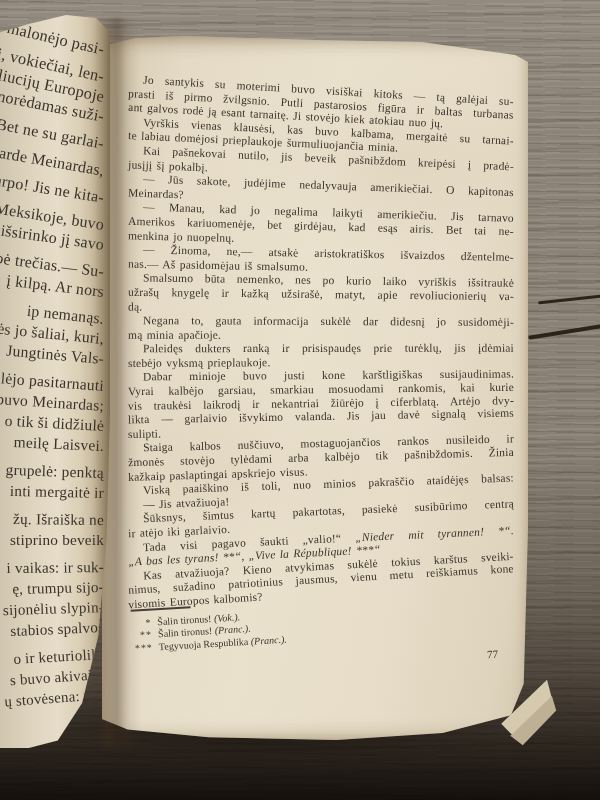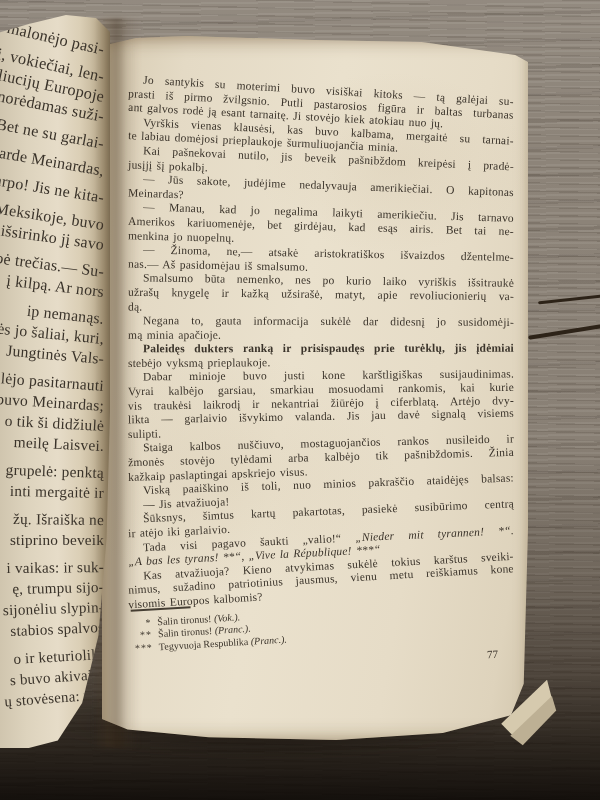--- a/index.html
+++ b/index.html
@@ -126,21 +126,21 @@
           <div class="rp-line ind" style="transform: rotate(1.75deg);"><span>— Manau, kad jo negalima laikyti amerikiečiu. Jis tarnavo</span></div>
           <div class="rp-line" style="transform: rotate(1.56deg);"><span>Amerikos kariuomenėje, bet girdėjau, kad esąs airis. Bet tai ne-</span></div>
           <div class="rp-line last" style="transform: rotate(1.38deg);"><span>menkina jo nuopelnų.</span></div>
           <div class="rp-line ind" style="transform: rotate(1.19deg);"><span>— Žinoma, ne,— atsakė aristokratiškos išvaizdos džentelme-</span></div>
           <div class="rp-line last" style="transform: rotate(1.01deg);"><span>nas.— Aš pasidomėjau iš smalsumo.</span></div>
           <div class="rp-line ind" style="transform: rotate(0.83deg);"><span>Smalsumo būta nemenko, nes po kurio laiko vyriškis išsitraukė</span></div>
           <div class="rp-line" style="transform: rotate(0.64deg);"><span>užrašų knygelę ir kažką užsirašė, matyt, apie revoliucionierių va-</span></div>
           <div class="rp-line last" style="transform: rotate(0.46deg);"><span>dą.</span></div>
           <div class="rp-line ind" style="transform: rotate(0.28deg);"><span>Negana to, gauta informacija sukėlė dar didesnį jo susidomėji-</span></div>
           <div class="rp-line last" style="transform: rotate(0.09deg);"><span>mą minia apačioje.</span></div>
-          <div class="rp-line ind" style="transform: rotate(-0.09deg); font-weight: bold;"><span>Paleidęs dukters ranką ir prisispaudęs prie turėklų, jis įdėmiai</span></div>
+          <div class="rp-line ind" style="transform: rotate(-0.09deg);"><span>Paleidęs dukters ranką ir prisispaudęs prie turėklų, jis įdėmiai</span></div>
           <div class="rp-line last" style="transform: rotate(-0.28deg);"><span>stebėjo vyksmą prieplaukoje.</span></div>
           <div class="rp-line ind" style="transform: rotate(-0.46deg);"><span>Dabar minioje buvo justi kone karštligiškas susijaudinimas.</span></div>
           <div class="rp-line" style="transform: rotate(-0.64deg);"><span>Vyrai kalbėjo garsiau, smarkiau mosuodami rankomis, kai kurie</span></div>
           <div class="rp-line" style="transform: rotate(-0.83deg);"><span>vis traukėsi laikrodį ir nekantriai žiūrėjo į ciferblatą. Artėjo dvy-</span></div>
           <div class="rp-line" style="transform: rotate(-1.01deg);"><span>likta — garlaivio išvykimo valanda. Jis jau davė signalą visiems</span></div>
           <div class="rp-line last" style="transform: rotate(-1.19deg);"><span>sulipti.</span></div>
           <div class="rp-line ind" style="transform: rotate(-1.38deg);"><span>Staiga kalbos nuščiuvo, mostaguojančios rankos nusileido ir</span></div>
           <div class="rp-line" style="transform: rotate(-1.56deg);"><span>žmonės stovėjo tylėdami arba kalbėjo tik pašnibždomis. Žinia</span></div>
           <div class="rp-line last" style="transform: rotate(-1.75deg);"><span>kažkaip paslaptingai apskriejo visus.</span></div>
           <div class="rp-line ind" style="transform: rotate(-1.93deg);"><span>Viską paaiškino iš toli, nuo minios pakraščio ataidėjęs balsas:</span></div>

